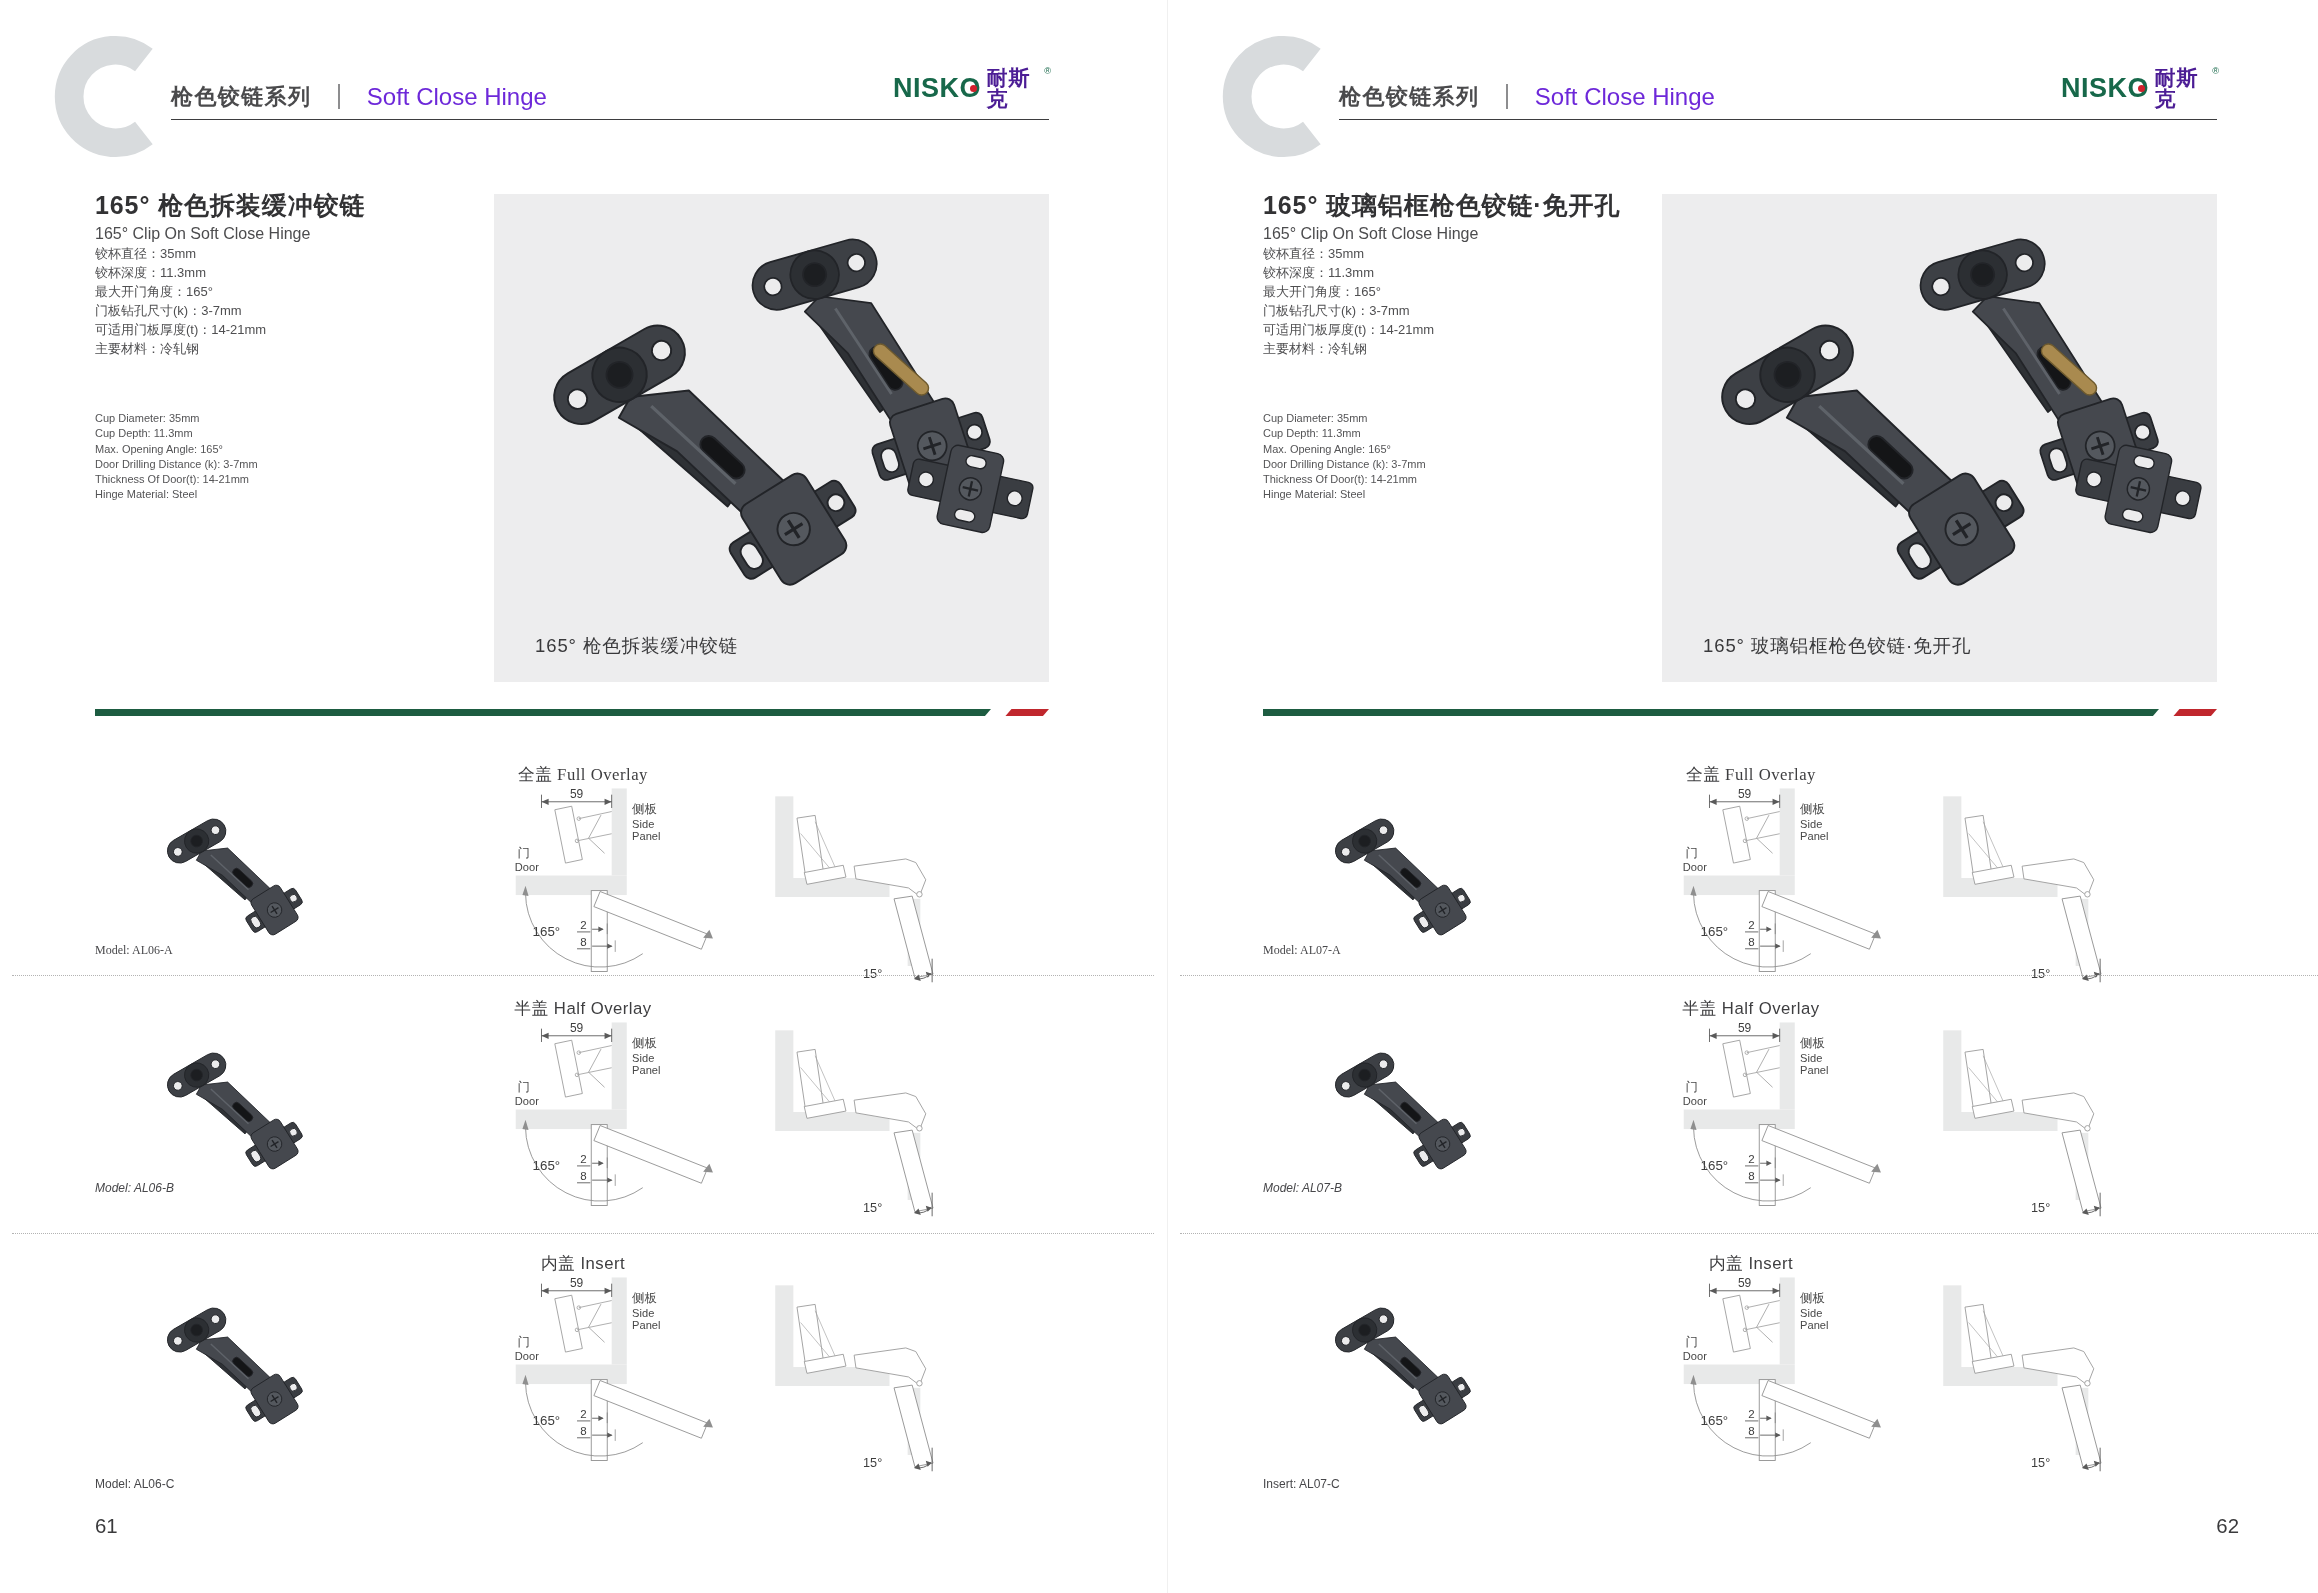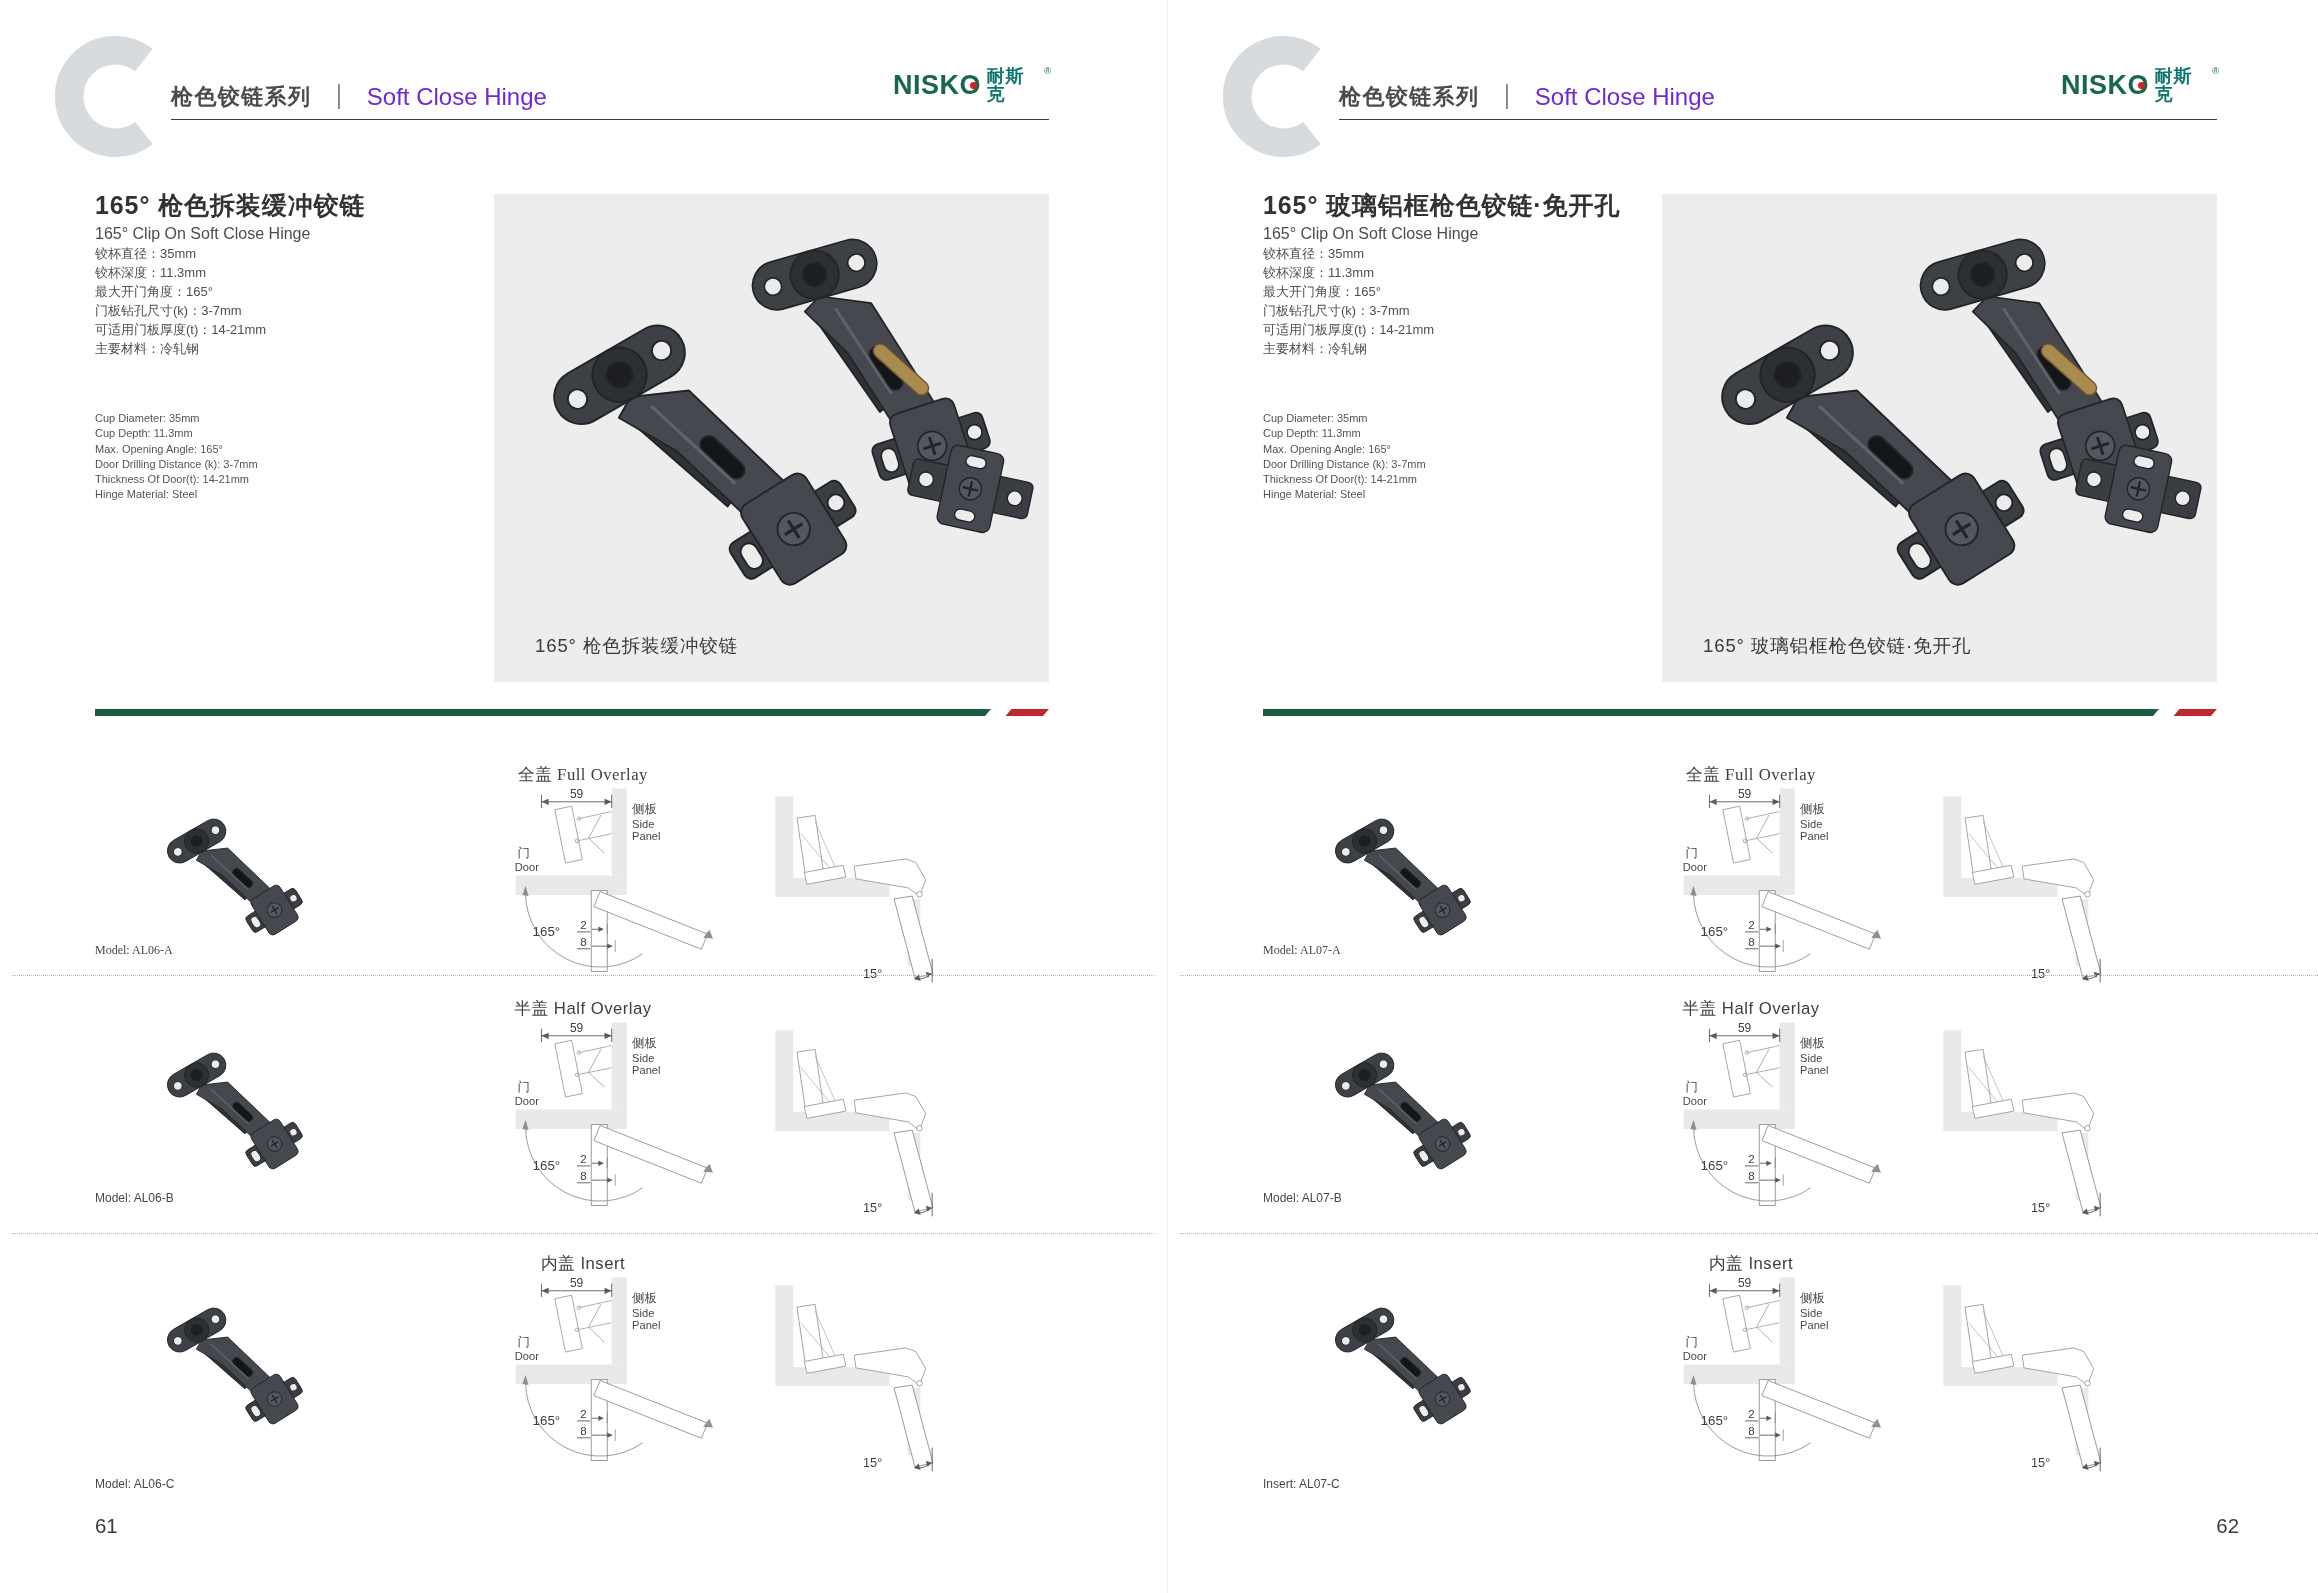--- a/index.html
+++ b/index.html
@@ -14,21 +14,21 @@
 
   
   .hdr-row{position:absolute;left:171px;top:80px;display:flex;align-items:center;gap:27px;height:33px;}
   .series-cn{font-size:22px;font-weight:bold;color:#4a4a4c;letter-spacing:1.4px;white-space:nowrap;}
   .hdr-sep{width:1.4px;height:25px;background:#8d8d8f;}
   .series-en{font-size:24px;color:#6d28d9;white-space:nowrap;}
   .hdr-rule{position:absolute;left:171px;top:119px;width:878px;height:1.4px;background:#3d3d3f;}
   .logo{position:absolute;left:893px;top:67px;width:158px;display:flex;align-items:center;justify-content:flex-end;gap:5.6px;}
   .logo-latin{font-size:27px;font-weight:800;color:#17684a;letter-spacing:0.5px;position:relative;line-height:1;}
   .logo-dot{position:absolute;right:4.2px;top:10.2px;width:7px;height:7px;border-radius:50%;background:#d21f2c;}
-  .logo-cn{font-size:18px;font-weight:800;color:#0f766e;line-height:1;letter-spacing:0.9px;}
+  .logo-cn{font-size:21px;font-weight:800;color:#4c1d95;line-height:1;letter-spacing:0.9px;}
   .logo-reg{font-size:9.3px;color:#17684a;align-self:flex-start;line-height:1;}
 
   
   .title-cn{position:absolute;left:95px;top:189px;font-size:25px;font-weight:bold;color:#323234;letter-spacing:0.9px;white-space:nowrap;}
   .title-en{position:absolute;left:95px;top:225px;font-size:16px;color:#4c4c4e;}
   .specs-cn{position:absolute;left:95px;top:244px;}
   .specs-cn div{font-size:13px;line-height:19px;color:#4f4f51;}
   .specs-en{position:absolute;left:95px;top:411px;}
   .specs-en div{font-size:11px;line-height:15.3px;color:#545456;}
   .photo-box{position:absolute;left:494px;top:194px;width:555px;height:488px;background:#ededee;}
@@ -45,21 +45,21 @@
   .sec-row{position:absolute;left:0;width:1166px;}
   .row0{top:763px;height:213px;font-family:Liberation Serif, serif;}
   .row1{top:997px;height:237px;}
   .row2{top:1252px;height:218px;}
   .sec-title{position:absolute;left:0;top:0;width:100%;text-align:center;font-size:16.7px;color:#3e3e40;letter-spacing:0.5px;}
   .sec-photo{position:absolute;left:104px;top:37px;}
   .sec-d1{position:absolute;left:512px;top:21.3px;}
   .sec-d2{position:absolute;left:746px;top:27px;}
   .model{position:absolute;left:95px;font-size:12px;color:#47474a;}
   .model-a{top:180px;}
-  .model-b{top:194px;}
+  .model-b{top:184px;font-style:italic;}
   .model-c{top:225px;}
   .dotline{position:absolute;left:11.6px;right:11.6px;bottom:0;border-top:1.4px dotted #b3b3b3;}
 
   .pagenum{position:absolute;top:1515px;font-size:20.4px;color:#3a3a3c;}
   .pagenum-0{left:95px;}
   .pagenum-1{right:95px;}
 
   svg text{font-family:"Liberation Sans","DejaVu Sans",sans-serif;}
 </style>
 </head>

